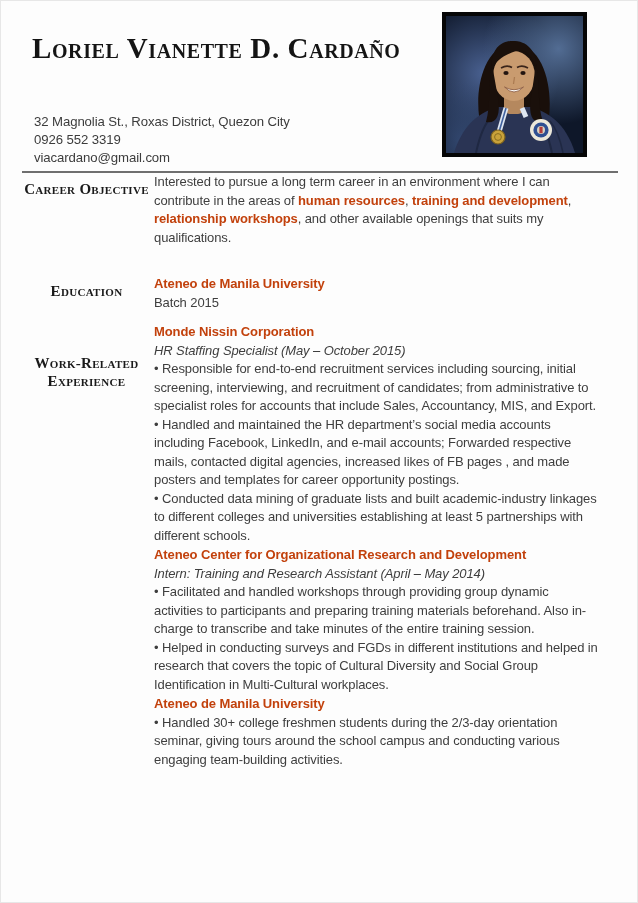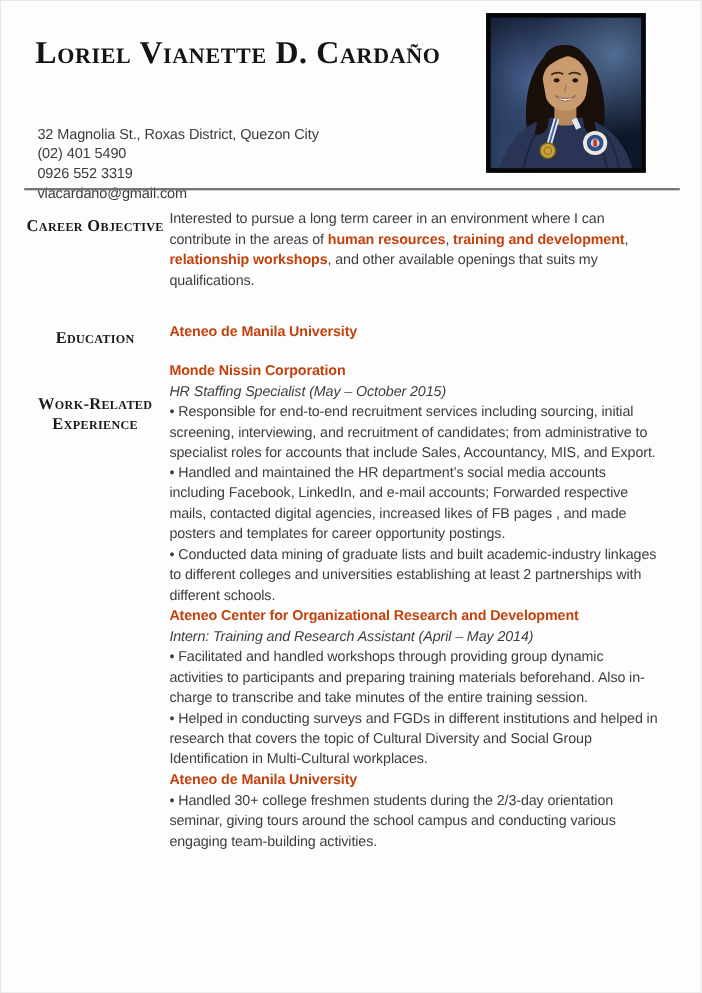--- a/index.html
+++ b/index.html
@@ -41,21 +41,21 @@
   .divider{
     position:absolute;left:22px;top:171px;
     width:596px;height:1.5px;
     background:#6f6f6f;border:none;margin:0;
   }
   
   .main{
     position:absolute;left:20px;top:173px;width:578px;
   }
   .row{display:grid;grid-template-columns:133px 444px;column-gap:1px;}
-  .row-objective{margin-top:17px;}
+  .row-objective{}
   .row-education{margin-top:28px;}
   .row-experience{margin-top:11px;}
   .label{
     font-family:"Liberation Serif","DejaVu Serif",serif;
     font-variant:small-caps;
     font-weight:700;
     font-size:15px;line-height:18px;
     letter-spacing:0.3px;
     text-align:center;
     color:#1a1a1a;
@@ -70,21 +70,20 @@
 </style>
 </head>
 <body>
 
 <div class="page">
 
   <header>
     <h1 class="name">Loriel Vianette D. Cardaño</h1>
     <div class="contact">
       <div>32 Magnolia St., Roxas District, Quezon City</div>
-      <div>(02) 401 5490</div>
       <div>0926 552 3319</div>
       <div>viacardano@gmail.com</div>
     </div>
 
     <div class="photo">
       <svg width="137" height="137" viewBox="0 0 137 137">
         <defs>
           <radialGradient id="g1" cx="28%" cy="42%" r="55%">
             <stop offset="0%" stop-color="#50699c" stop-opacity="0.9"></stop>
             <stop offset="100%" stop-color="#50699c" stop-opacity="0"></stop>
@@ -141,33 +140,34 @@
 
     <section class="row row-objective">
       <div class="label">Career Objective</div>
       <div class="content"><span>Interested to pursue a long term career in an environment where I can contribute in the areas of </span><span class="b">human resources</span><span>, </span><span class="b">training and development</span><span>, </span><span class="b">relationship workshops</span><span>, and other available openings that suits my qualifications.</span></div>
     </section>
 
     <section class="row row-education">
       <div class="label">Education</div>
       <div class="content">
         <div class="company">Ateneo de Manila University</div>
+        <div>Batch 2015</div>
       </div>
     </section>
 
     <section class="row row-experience">
       <div class="label">Work-Related Experience</div>
       <div class="content" id="experience-entries">
   <article class="entry">
     <div class="company">Monde Nissin Corporation</div>
     <div class="role">HR Staffing Specialist (May – October 2015)</div>
     <div class="bullets">
               <div class="bullet">• Responsible for end-to-end recruitment services including sourcing, initial screening, interviewing, and recruitment of candidates; from administrative to specialist roles for accounts that include Sales, Accountancy, MIS, and Export.</div>
               <div class="bullet">• Handled and maintained the HR department’s social media accounts including Facebook, LinkedIn, and e-mail accounts; Forwarded respective mails, contacted digital agencies, increased likes of FB pages , and made posters and templates for career opportunity postings.</div>
-              <div class="bullet">• Conducted data mining of graduate lists and built academic-industry linkages to different colleges and universities establishing at least 2 partnerships with different schools.</div>
+              <div class="bullet">• Conducted data mining of graduate lists and built academic-industry linkages to different colleges and universities establishing at least 5 partnerships with different schools.</div>
             </div>
   </article>
 
   <article class="entry">
     <div class="company">Ateneo Center for Organizational Research and Development</div>
     <div class="role">Intern: Training and Research Assistant (April – May 2014)</div>
     <div class="bullets">
               <div class="bullet">• Facilitated and handled workshops through providing group dynamic activities to participants and preparing training materials beforehand. Also in-charge to transcribe and take minutes of the entire training session.</div>
               <div class="bullet">• Helped in conducting surveys and FGDs in different institutions and helped in research that covers the topic of Cultural Diversity and Social Group Identification in Multi-Cultural workplaces.</div>
             </div>

